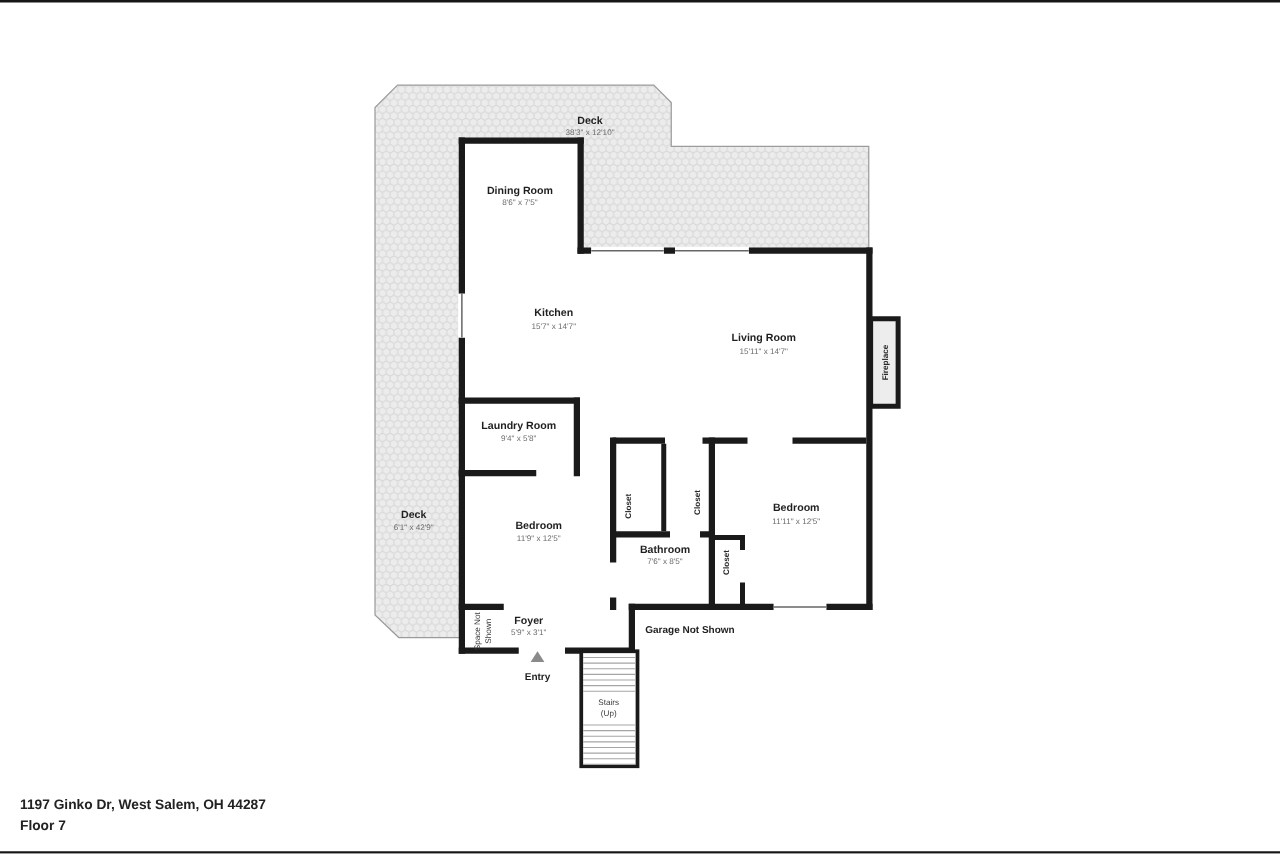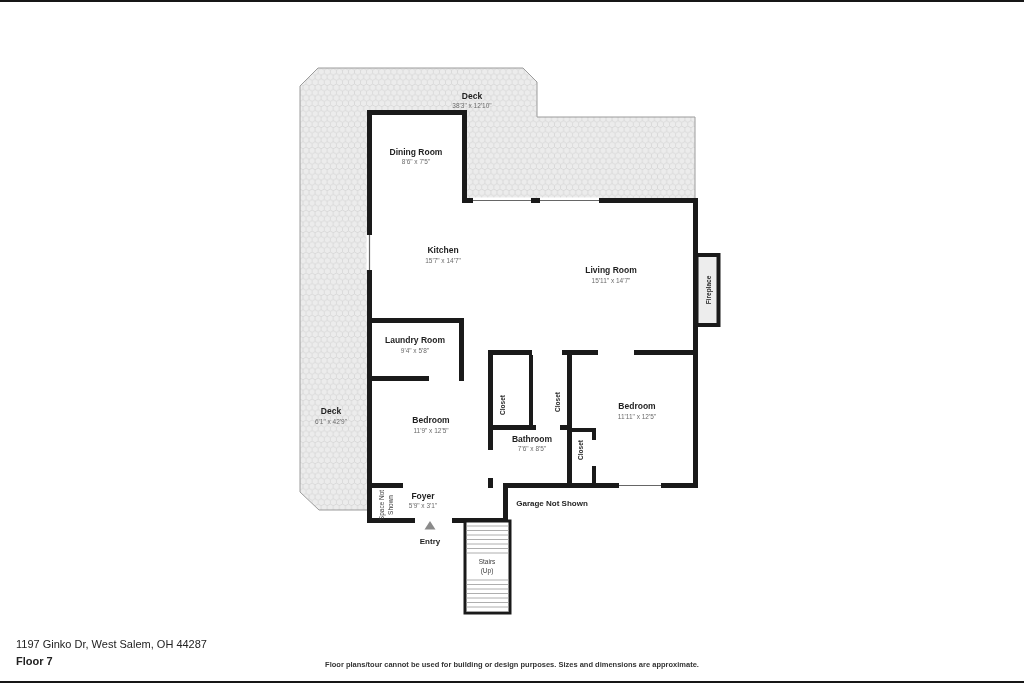--- a/index.html
+++ b/index.html
@@ -11,21 +11,21 @@
   svg{position:absolute;left:0;top:0;}
   svg text{font-family:"Liberation Sans",sans-serif;}
   .rn{font-size:8.5px;font-weight:700;fill:#1f1f1f;text-anchor:middle;}
   .rd{font-size:6.5px;font-weight:400;fill:#6b6b6b;text-anchor:middle;}
   .rv{font-size:6.5px;font-weight:700;fill:#2a2a2a;text-anchor:middle;}
   .sv{font-size:6.5px;font-weight:400;fill:#3a3a3a;text-anchor:middle;}
   .nt{font-size:8px;font-weight:700;fill:#1f1f1f;text-anchor:middle;}
   .wall{fill:#1a1a1a;}
   .winline{stroke:#666;stroke-width:1.2;}
   .tread{stroke:#a5a5a5;stroke-width:0.9;}
-  .addr{position:absolute;left:16px;top:638px;font-size:11px;font-weight:400;color:#222;}
+  .addr{position:absolute;left:16px;top:638px;font-size:11px;font-weight:700;color:#222;}
   .floorlbl{position:absolute;left:16px;top:655px;font-size:11px;font-weight:700;color:#222;}
   .disc{position:absolute;left:0;right:0;top:660px;text-align:center;font-size:7.5px;font-weight:600;color:#333;}
 </style>
 </head>
 <body>
 
 <div id="stage">
   <div id="frame-top" class="frame-line"></div>
   <div id="frame-bottom" class="frame-line"></div>
 
@@ -157,14 +157,13 @@
 
       <text class="sv" transform="rotate(-90 382 505)" x="382" y="507">Space Not</text>
       <text class="sv" transform="rotate(-90 391 505)" x="391" y="507">Shown</text>
 
       <text class="nt" x="552" y="506">Garage Not Shown</text>
     </g>
   </svg>
 
   <div class="addr">1197 Ginko Dr, West Salem, OH 44287</div>
   <div class="floorlbl">Floor 7</div>
-  <div class="disc">Floor plans/tour cannot be used for building or design purposes. Sizes and dimensions are approximate.</div>
 </div>
 
 </body></html>

